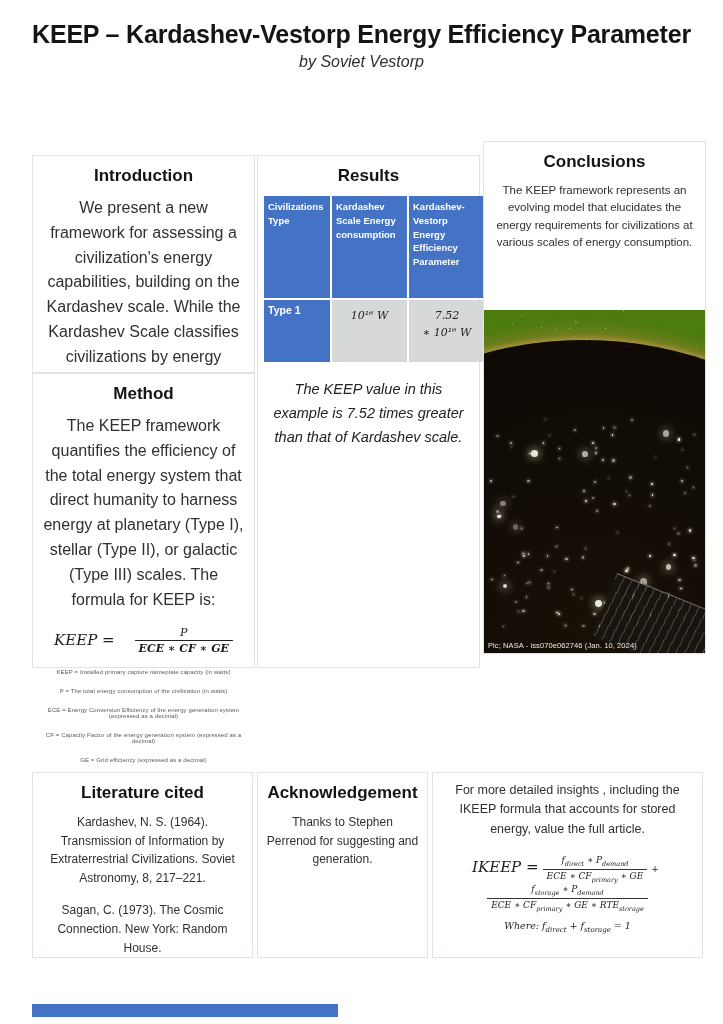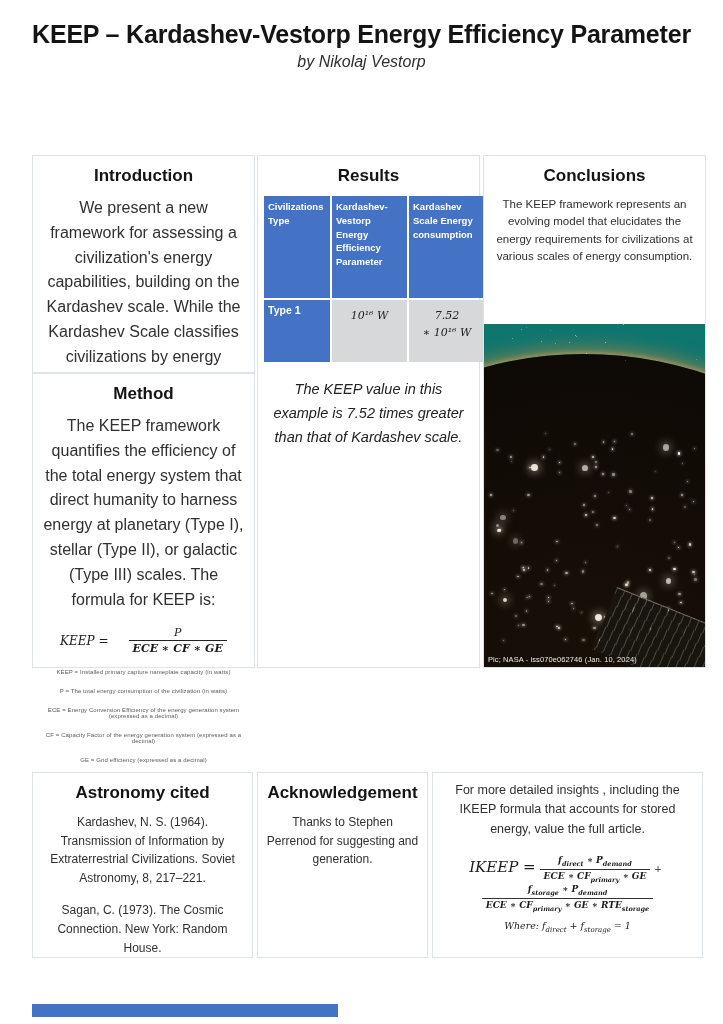--- a/index.html
+++ b/index.html
@@ -9,21 +9,21 @@
   h1{margin:0;font-size:25px;font-weight:600;color:#141414;letter-spacing:-0.2px;}
   .subtitle{margin-top:4px;font-size:16px;font-style:italic;color:#2e2e2e;}
   .box{position:absolute;background:#fff;border:1px solid #dce3ea;box-sizing:border-box;
        text-align:center;padding:8px 10px;}
   .box h2{margin:2px 0 10px 0;font-size:17px;font-weight:bold;color:#141414;}
   .box p{margin:0 0 10px 0;font-size:16px;line-height:1.55;color:#303030;}
 
   .box-intro{left:32px;top:155px;width:223px;height:218px;}
   .box-method{left:32px;top:373px;width:223px;height:295px;}
   .box-results{left:257px;top:155px;width:223px;height:513px;padding:8px 6px;}
-  .box-conclusions{left:483px;top:155px;width:223px;height:513px;padding:8px 10px;}
+  .box-conclusions{left:483px;top:141px;width:223px;height:513px;padding:8px 10px;}
   .box-literature{left:32px;top:772px;width:221px;height:186px;}
   .box-ack{left:257px;top:772px;width:171px;height:186px;padding:8px 8px;}
   .box-further{left:432px;top:772px;width:271px;height:186px;}
 
   .box-results p.lead{font-size:15.5px;line-height:1.7;margin:8px 2px 10px 2px;}
   .box-conclusions p{font-size:11.5px;line-height:1.5;}
   .box-ack p, .box-literature p{font-size:12px;}
   .box-further p{font-size:12.5px;}
 
   
@@ -31,58 +31,58 @@
           gap:2px;margin:4px 0 0 0;text-align:left;}
   .rtable .hcell{background:#4472C4;color:#fff;font-weight:bold;font-size:9.5px;
                  line-height:1.45;padding:4px 4px;}
   .rtable .tcell{background:#4472C4;color:#fff;font-weight:bold;font-size:10.5px;padding:4px 4px;}
   .rtable .vcell{background:#d6d8da;color:#222;font-family:"DejaVu Serif",serif;font-style:italic;
                  font-size:11px;padding:8px 4px 0 4px;text-align:center;line-height:1.5;}
   .note{margin-top:16px;font-size:14.5px;font-style:italic;line-height:1.65;color:#222;padding:0 4px;}
 
   
   .formula{margin-top:14px;font-family:"DejaVu Serif",serif;font-style:italic;color:#1c1c1c;}
-  .formula .lhs{font-size:12px;margin-right:20px;}
+  .formula .lhs{font-size:15px;margin-right:20px;}
   .frac{display:inline-block;vertical-align:middle;text-align:center;}
   .frac .num{display:block;border-bottom:1.2px solid #222;padding:0 4px 1px 4px;font-size:11px;}
   .frac .den{display:block;padding:1px 4px 0 4px;font-size:11px;font-weight:600;}
   .defs{margin-top:14px;}
   .defs div{font-size:6px;color:#5a5a5a;margin-bottom:13px;letter-spacing:0.1px;}
 
   
-  .photo{position:absolute;left:0;right:0;bottom:0;height:343px;background:#0f766e;overflow:hidden;}
+  .photo{position:absolute;left:0;right:0;bottom:0;height:343px;background:#4d7c0f;overflow:hidden;}
   .limb{position:absolute;width:760px;height:760px;border-radius:50%;left:-280px;top:30px;
         background:radial-gradient(circle at 52% 40%, #181007 0%, #0d0905 55%, #090704 100%);
         box-shadow:0 -6px 16px 2px rgba(196,134,64,0.5), 0 -2px 4px rgba(235,185,115,0.55);}
   .solar-array{position:absolute;right:-20px;bottom:-8px;width:125px;height:66px;
         transform:rotate(22deg);border-top:1px solid rgba(205,195,175,0.5);
         background:repeating-linear-gradient(95deg, rgba(195,185,165,0.33) 0 1px, rgba(24,21,17,0.95) 1px 8px);}
   .photo-caption{position:absolute;left:4px;bottom:3px;font-size:7.5px;color:#eceae6;
         font-family:"Liberation Sans",sans-serif;letter-spacing:0.1px;}
 
   
   .ikeep{margin-top:16px;font-family:"DejaVu Serif",serif;font-style:italic;color:#1c1c1c;font-size:9px;}
-  .ikeep .frac .num,.ikeep .frac .den{font-size:9px;font-weight:bold;border-color:#333;}
+  .ikeep .frac .num,.ikeep .frac .den{font-size:9px;font-weight:normal;border-color:#333;}
   .ikeep .lhs{font-size:15px;margin-right:4px;}
   .ikeep sub{font-size:6.5px;}
   .ikeep .op{margin:0 4px;font-style:normal;}
   .where{margin-top:8px;font-family:"DejaVu Serif",serif;font-style:italic;font-size:9.5px;color:#1c1c1c;}
   .where sub{font-size:7px;}
 
   .bottom-bar{position:absolute;left:32px;top:1004px;width:306px;height:13px;background:#4472C4;}
   .refs p{margin-bottom:14px;}
 </style>
 </head>
 <body>
 
 <div class="page">
 
   <header>
     <h1>KEEP – Kardashev-Vestorp Energy Efficiency Parameter</h1>
-    <div class="subtitle">by Nikolaj Vestorp</div>
+    <div class="subtitle">by Soviet Vestorp</div>
   </header>
 
   <section class="box box-intro">
     <h2>Introduction</h2>
     <p>We present a new framework for assessing a civilization's energy capabilities, building on the Kardashev scale. While the Kardashev Scale classifies civilizations by energy consumption, our framework evaluates the capacity needed to harness and utilize that energy effectively.</p>
   </section>
 
   <section class="box box-method">
     <h2>Method</h2>
     <p>The KEEP framework quantifies the efficiency of the total energy system that direct humanity to harness energy at planetary (Type I), stellar (Type II), or galactic (Type III) scales. The formula for KEEP is:</p>
@@ -95,22 +95,22 @@
       <div>ECE = Energy Conversion Efficiency of the energy generation system (expressed as a decimal)</div>
       <div>CF = Capacity Factor of the energy generation system (expressed as a decimal)</div>
       <div>GE = Grid efficiency (expressed as a decimal)</div>
     </div>
   </section>
 
   <section class="box box-results">
     <h2>Results</h2>
     <div class="rtable">
       <div class="hcell">Civilizations Type</div>
+      <div class="hcell">Kardashev Scale Energy consumption</div>
       <div class="hcell">Kardashev-Vestorp Energy Efficiency Parameter</div>
-      <div class="hcell">Kardashev Scale Energy consumption</div>
       <div class="tcell">Type 1</div>
       <div class="vcell">10¹⁶ W</div>
       <div class="vcell"><span>7.52</span><br><span>∗ 10¹⁶ W</span></div>
     </div>
     <div class="note">The KEEP value in this example is 7.52 times greater than that of Kardashev scale.</div>
   </section>
 
   <section class="box box-conclusions">
     <h2>Conclusions</h2>
     <p>The KEEP framework represents an evolving model that elucidates the energy requirements for civilizations at various scales of energy consumption.</p>
@@ -251,21 +251,21 @@
           <span style="position: absolute; left: 140.546px; top: 36.1726px; width: 1px; height: 1px; background: rgba(255, 255, 255, 0.21);"></span>
           <span style="position: absolute; left: 41.9833px; top: 3.00631px; width: 1px; height: 1px; background: rgba(255, 255, 255, 0.24);"></span>
           <span style="position: absolute; left: 102.42px; top: 28.7474px; width: 1px; height: 1px; background: rgba(255, 255, 255, 0.52);"></span>
         </div>
       <div class="solar-array"></div>
       <div class="photo-caption">Pic; NASA - iss070e062746 (Jan. 10, 2024)</div>
     </div>
   </section>
 
   <section class="box box-literature refs">
-    <h2>Astronomy cited</h2>
+    <h2>Literature cited</h2>
     <p>Kardashev, N. S. (1964). Transmission of Information by Extraterrestrial Civilizations. Soviet Astronomy, 8, 217–221.</p>
     <p>Sagan, C. (1973). The Cosmic Connection. New York: Random House.</p>
   </section>
 
   <section class="box box-ack">
     <h2>Acknowledgement</h2>
     <p>Thanks to Stephen Perrenod for suggesting and generation.</p>
   </section>
 
   <section class="box box-further">

